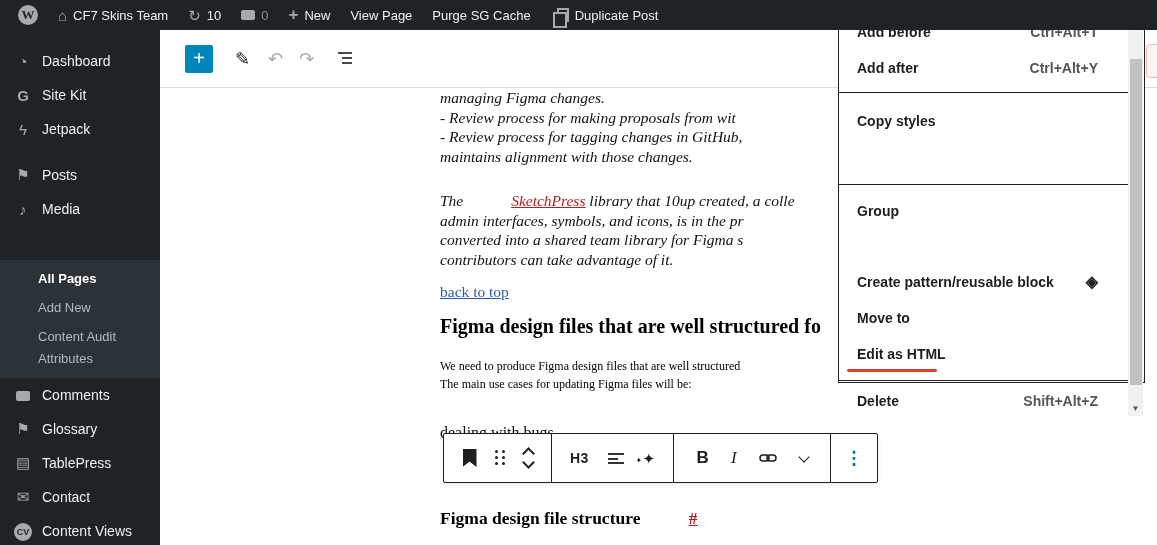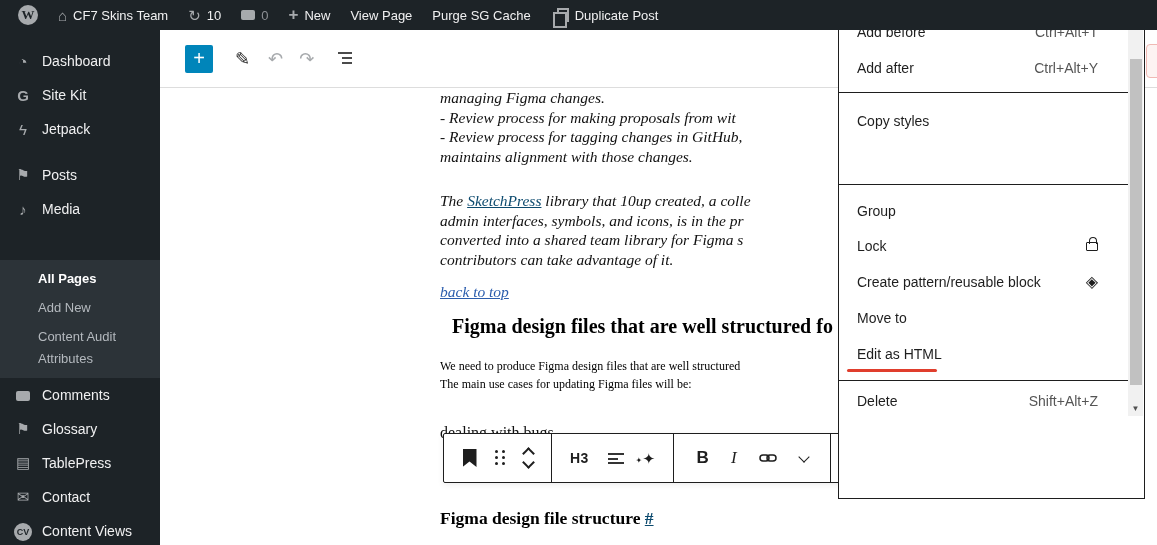--- a/index.html
+++ b/index.html
@@ -45,23 +45,23 @@
 
   
   .pink-frag { left:1146px; top:44px; width:20px; height:34px; background:#fdf3f2; border:1px solid #f0b9b4; border-radius:4px; z-index:6; }
 
   
   .doc { left:440px; top:88px; width:398px; height:457px; overflow:hidden; z-index:1;
     font-family:"Liberation Serif", serif; color:#111; }
   .doc .line { white-space:nowrap; }
   .ital { font-style:italic; font-size:15.5px; line-height:19.5px; }
   .doc a { cursor:pointer; }
-  .lnk-light { color:#0c4a6e; text-decoration:underline; }
-  .lnk-dark { color:#2b5dad; text-decoration:underline;font-style:italic; }
-  .h-big { font-size:20px; font-weight:bold; white-space:nowrap; color:#000;margin-left:12px; }
+  .lnk-light { color:#b91c1c; text-decoration:underline;margin-left:44px; }
+  .lnk-dark { color:#2b5dad; text-decoration:underline; }
+  .h-big { font-size:20px; font-weight:bold; white-space:nowrap; color:#000; }
   .h-small { font-size:17.5px; font-weight:bold; white-space:nowrap; color:#000; }
   .body-txt { font-size:12px; line-height:20px; white-space:nowrap; color:#000; }
   .doc ul { list-style:square; padding-left:15px; margin-left:-15px; }
   .doc li { font-size:16px; height:22px; line-height:22px; white-space:nowrap; overflow:hidden; }
 
   
   .blk-toolbar { left:443px; top:433px; width:435px; height:50px; background:#fff; border:1.5px solid #1e1e1e;
     border-radius:2px; display:flex; z-index:8; box-shadow:0 2px 6px rgba(0,0,0,.07); }
   .tb-group { display:flex; align-items:center; justify-content:space-evenly; height:100%; border-right:1px solid #1e1e1e; }
   .tb-group:last-child { border-right:none; }
@@ -74,21 +74,21 @@
   .caret.down { transform:rotate(-45deg); margin-top:-2px; }
   .h3-label { font-size:14px; font-weight:bold; letter-spacing:.5px; }
   .bold-b { font-size:17px; font-weight:bold; }
   .ital-i { font-size:17px; font-style:italic; font-family:"Liberation Serif",serif; }
   .mini-caret { width:8px; height:8px; border-left:1.5px solid #1e1e1e; border-bottom:1.5px solid #1e1e1e; transform:rotate(-45deg); margin-top:-3px; }
   .dots-blue { color:#0073aa; font-size:18px; font-weight:bold; }
   .sparkle { position:relative; font-size:15px; line-height:1; }
   .sparkle small { position:absolute; left:-7px; top:6px; font-size:8px; }
 
   
-  .ctx-menu { left:838px; top:-1px; width:307px; height:500px; background:#fff; border:1.5px solid #1e1e1e; z-index:20; }
+  .ctx-menu { left:838px; top:-1px; width:307px; height:384px; background:#fff; border:1.5px solid #1e1e1e; z-index:20;font-weight:bold; }
   .mi { position:absolute; left:18px; right:46px; height:36px; line-height:36px; font-size:14px; color:#1e1e1e;
     display:flex; justify-content:space-between; cursor:pointer; }
   .mi .sc { color:#555; }
   .sep { position:absolute; left:0; width:290px; border-top:1.5px solid #1e1e1e; }
   .red-underline { position:absolute; left:8px; top:369px; width:90px; height:3px; background:#e03e2d; border-radius:2px; }
   .lock-ico { width:12px; height:9px; border:1.5px solid #1e1e1e; border-radius:1px; position:relative; align-self:center; }
   .lock-ico::before { content:""; position:absolute; left:1.5px; top:-6px; width:6px; height:6px; border:1.5px solid #1e1e1e;
     border-bottom:none; border-radius:4px 4px 0 0; }
   .diamond-ico { font-size:16px; align-self:center; }
   
@@ -299,24 +299,20 @@
     <span class="sc">Ctrl+Alt+Y</span>
   </div>
   <div class="sep" style="top:92px;"></div>
   <div class="mi" style="top:103px;">
     <span>Copy styles</span>
   </div>
   <div class="sep" style="top:184px;"></div>
   <div class="mi" style="top:193px;">
     <span>Group</span>
   </div>
-  <div class="mi" style="top:228px;">
-    <span>Lock</span>
-    <span class="lock-ico"></span>
-  </div>
   <div class="mi" style="top:264px;">
     <span>Create pattern/reusable block</span>
     <span class="diamond-ico">◈</span>
   </div>
   <div class="mi" style="top:300px;">
     <span>Move to</span>
   </div>
   <div class="mi" style="top:336px;">
     <span>Edit as HTML</span>
   </div>

